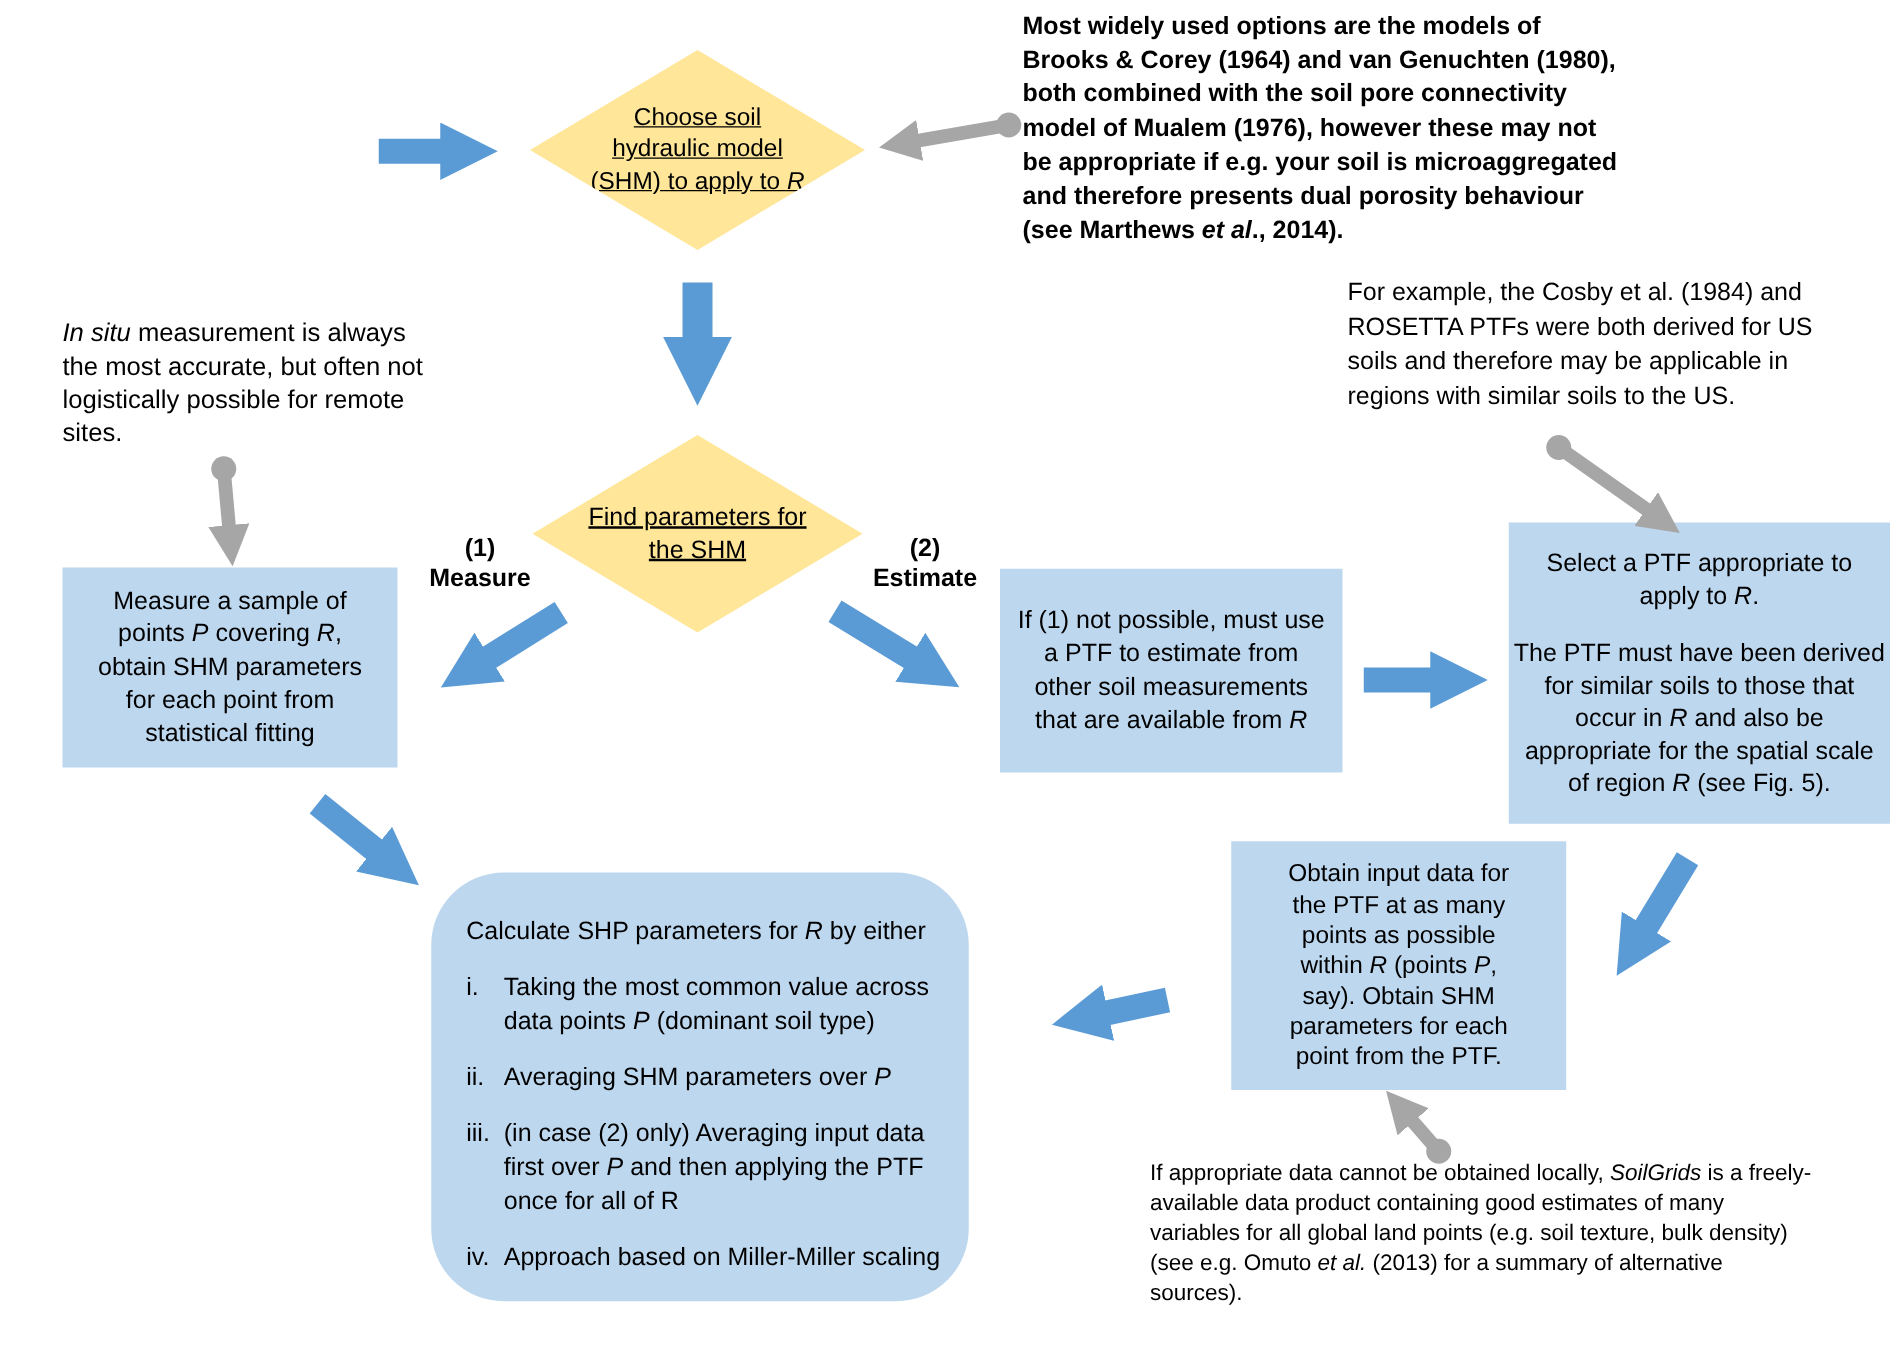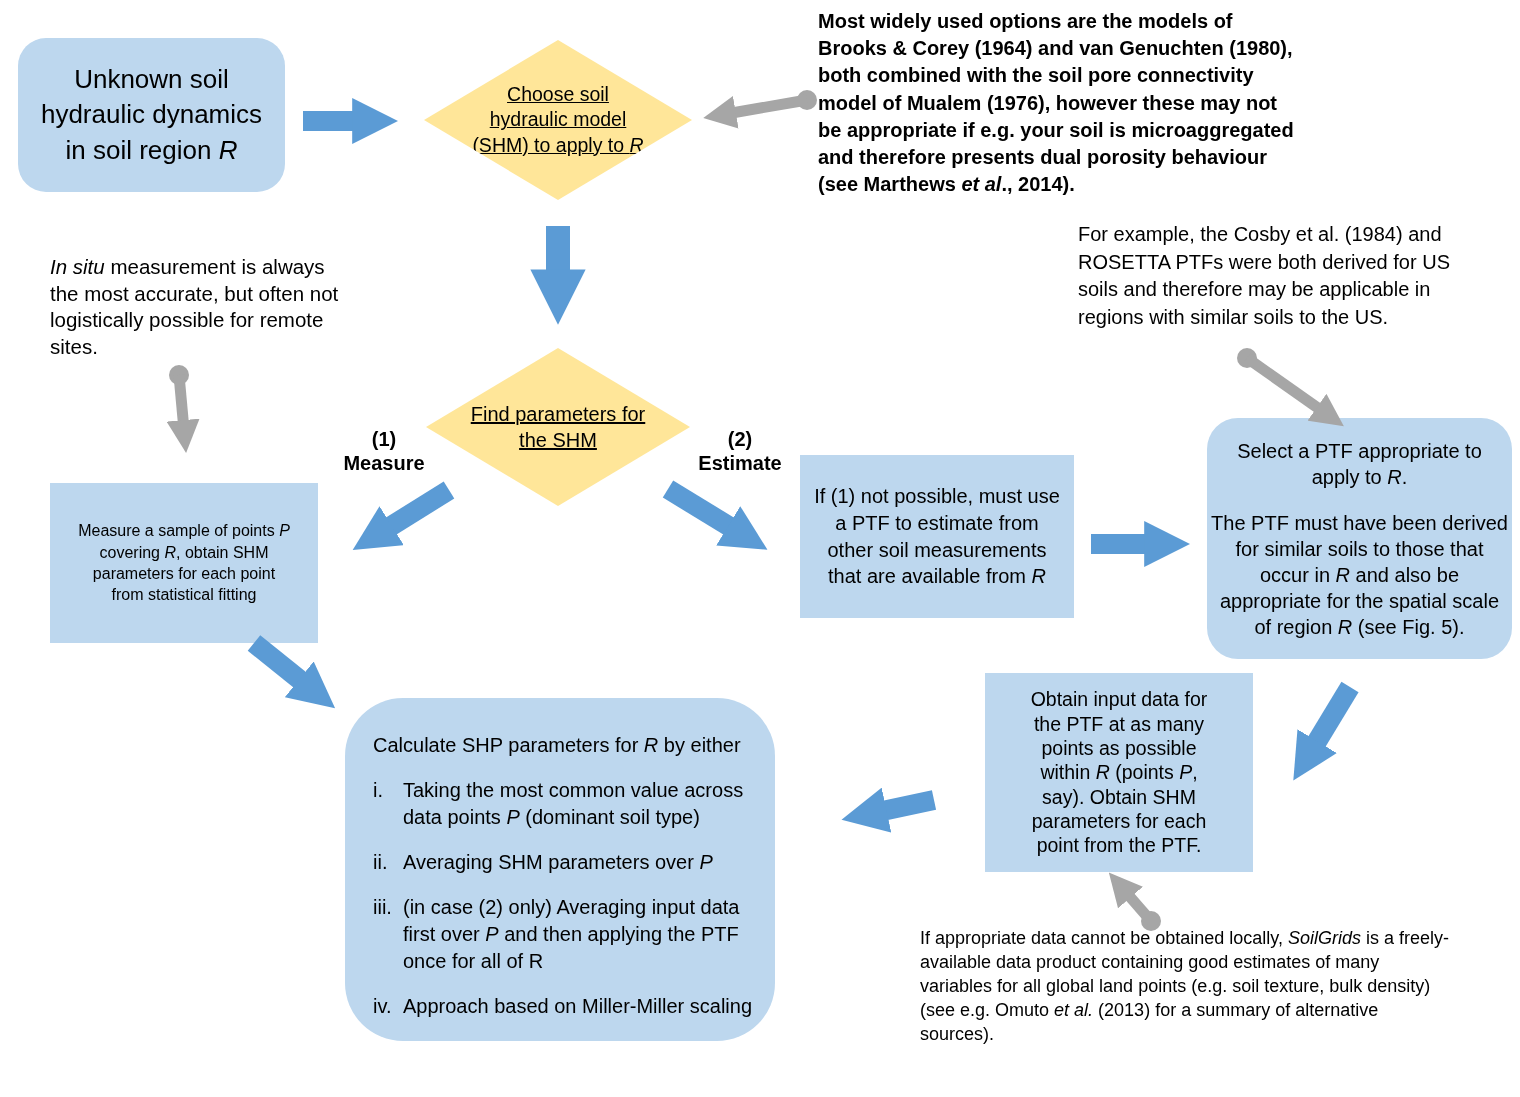--- a/index.html
+++ b/index.html
@@ -38,23 +38,20 @@
   .calc-header { text-align: left; line-height: 1.35; }
   .calc-item { display: flex; margin-top: 18px; text-align: left; line-height: 1.35; }
   .calc-item .marker { min-width: 30px; flex: 0 0 30px; }
   .arrow-layer { position: absolute; left: 0; top: 0; pointer-events: none; }
 </style>
 </head>
 <body>
 
 <div class="canvas">
 
-  <div class="abs bluebox" style="left:18px; top:38px; width:267px; height:154px; border-radius:28px; font-size:26px; line-height:1.35; padding:0 14px;">
-    <div><span>Unknown soil hydraulic dynamics in soil region </span><i>R</i></div>
-  </div>
 
   <div class="abs diamond" style="left:424px; top:40px; width:268px; height:160px; font-size:19.5px; padding:0 42px;">
     <div><span>Choose soil hydraulic model (SHM) to apply to </span><i>R</i></div>
   </div>
 
   <div class="abs note" style="left:818px; top:8px; width:478px; font-size:20px;font-weight:bold;">
     <span><span>Most widely used options are the models of Brooks &amp; Corey (1964) and van Genuchten (1980), both combined with the soil pore connectivity model of Mualem (1976), however these may not be appropriate if e.g. your soil is microaggregated and therefore presents dual porosity behaviour (see Marthews </span><i>et al</i><span>., 2014).</span></span>
   </div>
 
   <div class="abs note" style="left:50px; top:254px; width:292px; font-size:20.5px; line-height:1.3;">
@@ -67,33 +64,33 @@
 
   <div class="abs branch-label" style="left:338px; top:427px; width:92px;">
     <div>(1)</div>
     <div>Measure</div>
   </div>
   <div class="abs branch-label" style="left:692px; top:427px; width:96px;">
     <div>(2)</div>
     <div>Estimate</div>
   </div>
 
-  <div class="abs bluebox" style="left:50px; top:483px; width:268px; height:160px; font-size:16px; padding:0 28px;">
+  <div class="abs bluebox" style="left:50px; top:454px; width:268px; height:160px; font-size:20px; padding:0 28px;">
     <div><span>Measure a sample of points </span><i>P</i><span> covering </span><i>R</i><span>, obtain SHM parameters for each point from statistical fitting</span></div>
   </div>
 
   <div class="abs bluebox" style="left:800px; top:455px; width:274px; height:163px; font-size:20px; padding:0 14px;">
     <div><span>If (1) not possible, must use a PTF to estimate from other soil measurements that are available from </span><i>R</i></div>
   </div>
 
   <div class="abs note" style="left:1078px; top:221px; width:372px; font-size:20px; line-height:1.38;">
     <span><span>For example, the Cosby et al. (1984) and ROSETTA PTFs were both derived for US soils and therefore may be applicable in regions with similar soils to the US.</span></span>
   </div>
 
-  <div class="abs bluebox" style="left:1207px; top:418px; width:305px; height:241px; font-size:20px; padding:8px 4px; line-height:1.3;border-radius:31px;">
+  <div class="abs bluebox" style="left:1207px; top:418px; width:305px; height:241px; font-size:20px; padding:8px 4px; line-height:1.3;">
     <div><span>Select a PTF appropriate to apply to </span><i>R</i><span>.</span></div>
     <div style="margin-top:20px;"><span>The PTF must have been derived for similar soils to those that occur in </span><i>R</i><span> and also be appropriate for the spatial scale of region </span><i>R</i><span> (see Fig. 5).</span></div>
   </div>
 
   <div class="abs bluebox" style="left:985px; top:673px; width:268px; height:199px; font-size:19.5px; padding:0 32px; line-height:1.25;">
     <div><span>Obtain input data for the PTF at as many points as possible within </span><i>R</i><span> (points </span><i>P</i><span>, say). Obtain SHM parameters for each point from the PTF.</span></div>
   </div>
 
   <div class="abs" style="left:345px; top:698px; width:430px; height:343px; background:#BDD7EE; border-radius:58px; font-size:20px; padding:34px 14px 0 28px;">
     <div class="calc-header"><span>Calculate SHP parameters for </span><i>R</i><span> by either</span></div>

